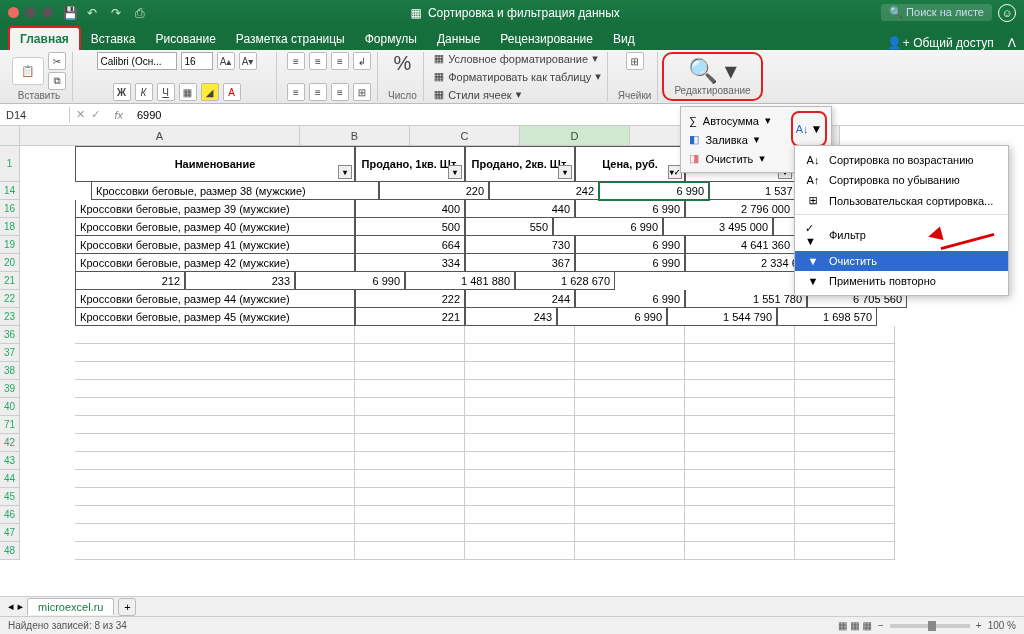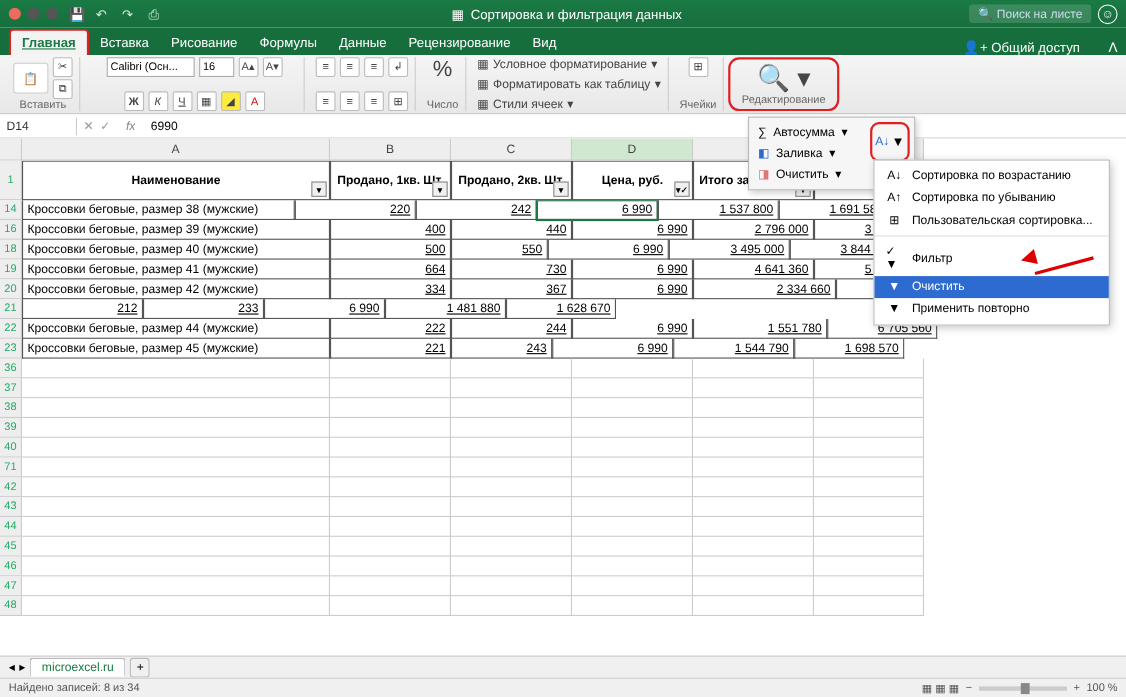--- a/index.html
+++ b/index.html
@@ -9,22 +9,22 @@
 .traffic span { width:11px; height:11px; border-radius:50%; background:#555; display:inline-block; }
 .traffic span:first-child { background:#ec6a5e; }
 .qat { display:flex; gap:10px; align-items:center; }
 .qat-icon { width:14px; height:14px; color:#d0e8d8; }
 .titlecenter { flex:1; display:flex; justify-content:center; align-items:center; gap:6px; }
 .titleright { display:flex; align-items:center; gap:6px; }
 .search-title { background:rgba(255,255,255,.15); padding:2px 8px; border-radius:3px; font-size:11px; color:#cde; }
 .smiley { width:18px; height:18px; border:1.5px solid #fff; border-radius:50%; display:flex; align-items:center; justify-content:center; font-size:11px; }
 .tabs { height:25px; background:#176e3d; display:flex; align-items:flex-end; padding:0 8px; color:#fff; font-size:12px; }
 .tab { padding:4px 10px; cursor:pointer; }
-.tab.active { background:#f3f3f3; color:#1a7a44; border-radius:4px 4px 0 0; border:2.5px solid #e02020; border-bottom:none; font-weight:bold;text-decoration:underline; }
-.tabs-right { margin-left:auto; display:flex; align-items:center; gap:16px; }
+.tab.active { background:#f3f3f3; color:#1a7a44; border-radius:4px 4px 0 0; border:2.5px solid #e02020; border-bottom:none; font-weight:bold; }
+.tabs-right { margin-left:auto; display:flex; align-items:center; gap:4px; }
 .ribbon { height:54px; background:linear-gradient(#f5f5f5,#e8e8e8); border-bottom:1px solid #bbb; display:flex; padding:2px 6px; font-size:11px; color:#444; gap:4px; }
 .rgroup { display:flex; flex-direction:column; align-items:center; padding:0 6px; border-right:1px solid #ccc; justify-content:space-between; }
 .rgroup:last-child { border-right:none; }
 .rrow { display:flex; gap:4px; align-items:center; }
 .rlabel { font-size:10px; color:#666; }
 .paste-big { width:32px; height:28px; background:#fff; border:1px solid #ccc; border-radius:3px; display:flex; align-items:center; justify-content:center; }
 .fontbox { width:80px; height:18px; background:#fff; border:1px solid #aaa; font-size:10px; padding:1px 3px; }
 .sizebox { width:32px; height:18px; background:#fff; border:1px solid #aaa; font-size:10px; padding:1px 3px; text-align:left; }
 .minibtn { width:18px; height:18px; border:1px solid #bbb; background:#fff; border-radius:2px; display:flex; align-items:center; justify-content:center; font-size:10px; }
 .editgroup { border:2.5px solid #e02020; border-radius:10px; padding:2px 10px; display:flex; flex-direction:column; align-items:center; justify-content:center; }
@@ -37,24 +37,24 @@
 .nbicons { display:flex; gap:6px; padding:0 6px; color:#999; }
 
 .grid-area { position:relative; height:452px; overflow:hidden; background:#fff; }
 .corner { position:absolute; left:0; top:0; width:20px; height:20px; background:#eee; border-right:1px solid #ccc; border-bottom:1px solid #ccc; z-index:2; }
 .colheads { position:absolute; left:20px; top:0; height:20px; display:flex; z-index:2; }
 .ch { background:#eee; border-right:1px solid #ccc; border-bottom:1px solid #ccc; display:flex; align-items:center; justify-content:center; font-size:11px; color:#444; }
 .ch.sel { background:#d0e8d0; }
 .rowheads { position:absolute; left:0; top:20px; width:20px; z-index:2; }
 .rh { background:#eee; border-bottom:1px solid #ccc; border-right:1px solid #ccc; display:flex; align-items:center; justify-content:center; font-size:10px; color:#2a6; height:18px; }
 .rh.big { height:36px; }
-.cells { position:absolute; left:20px; top:20px; }
+.cells { position:absolute; left:32px; top:20px;padding-left:43px; }
 .crow { display:flex; }
 .cell { border-right:1px solid #ccc; border-bottom:1px solid #ccc; height:18px; font-size:11px; padding:1px 4px; overflow:hidden; white-space:nowrap; display:flex; align-items:center; }
-.cell.r { justify-content:flex-end;text-decoration:underline; }
+.cell.r { justify-content:flex-end; }
 .cell.c { justify-content:center; }
 .hdr .cell { height:36px; font-weight:bold; background:#fff; border:1px solid #555; position:relative; text-align:center; justify-content:center; }
 .data .cell { border:1px solid #555; border-top:none; }
 .data .cell:first-child { border-left:1px solid #555; }
 .filter-btn { position:absolute; right:2px; bottom:2px; width:14px; height:14px; border:1px solid #888; background:#f0f0f0; display:flex; align-items:center; justify-content:center; font-size:8px; }
 .selected-cell { outline:2px solid #1a7a44; outline-offset:-1px; background:#fff; }
 
 .sheet-tabs { position:absolute; bottom:18px; left:0; right:0; height:20px; background:#f0f0f0; border-top:1px solid #ccc; display:flex; align-items:center; font-size:11px; padding:0 8px; gap:4px; }
 .sheet-tab { background:#fff; border:1px solid #bbb; border-bottom:none; padding:2px 10px; border-radius:3px 3px 0 0; color:#1a7a44; }
 .addsheet { width:18px; height:18px; border:1px solid #bbb; border-radius:3px; display:flex; align-items:center; justify-content:center; }
@@ -100,20 +100,21 @@
   <div class="titleright">
     <span class="search-title">🔍 <span>Поиск на листе</span></span>
     <span class="smiley">☺</span>
   </div>
 </div>
 
 <div class="tabs">
   <div class="tab active">Главная</div>
   <div class="tab">Вставка</div>
   <div class="tab">Рисование</div>
+  <div class="tab">Разметка страницы</div>
   <div class="tab">Формулы</div>
   <div class="tab">Данные</div>
   <div class="tab">Рецензирование</div>
   <div class="tab">Вид</div>
   <div class="tabs-right">
     <span>👤+ <span>Общий доступ</span></span>
     <span style="margin-left:10px">ᐱ</span>
   </div>
 </div>
 
@@ -226,21 +227,21 @@
   <div class="cells" id="cells">
       <div class="crow hdr">
         <div class="cell c" style="width: 280px;">Наименование<div class="filter-btn">▾</div></div>
         <div class="cell c" style="width: 110px;">Продано, 1кв. Шт.<div class="filter-btn">▾</div></div>
         <div class="cell c" style="width: 110px;">Продано, 2кв. Шт.<div class="filter-btn">▾</div></div>
         <div class="cell c" style="width: 110px;">Цена, руб.<div class="filter-btn">▾✓</div></div>
         <div class="cell c" style="width: 110px;">Итого за 1кв., руб.<div class="filter-btn">▾</div></div>
         <div class="cell c" style="width: 100px;">Итого за 2кв., руб.<div class="filter-btn">▾</div></div>
       </div>
       <div class="crow data">
-        <div class="cell " style="width: 248px;">Кроссовки беговые, размер 38 (мужские)</div>
+        <div class="cell " style="width: 288px; margin-left: 16px;">Кроссовки беговые, размер 38 (мужские)</div>
         <div class="cell r" style="width: 110px;">220</div>
         <div class="cell r" style="width: 110px;">242</div>
         <div class="cell r selected-cell" style="width: 110px;">6 990</div>
         <div class="cell r" style="width: 110px;">1 537 800</div>
         <div class="cell r" style="width: 100px;">1 691 580</div>
       </div>
       <div class="crow data">
         <div class="cell " style="width: 280px;">Кроссовки беговые, размер 39 (мужские)</div>
         <div class="cell r" style="width: 110px;">400</div>
         <div class="cell r" style="width: 110px;">440</div>

